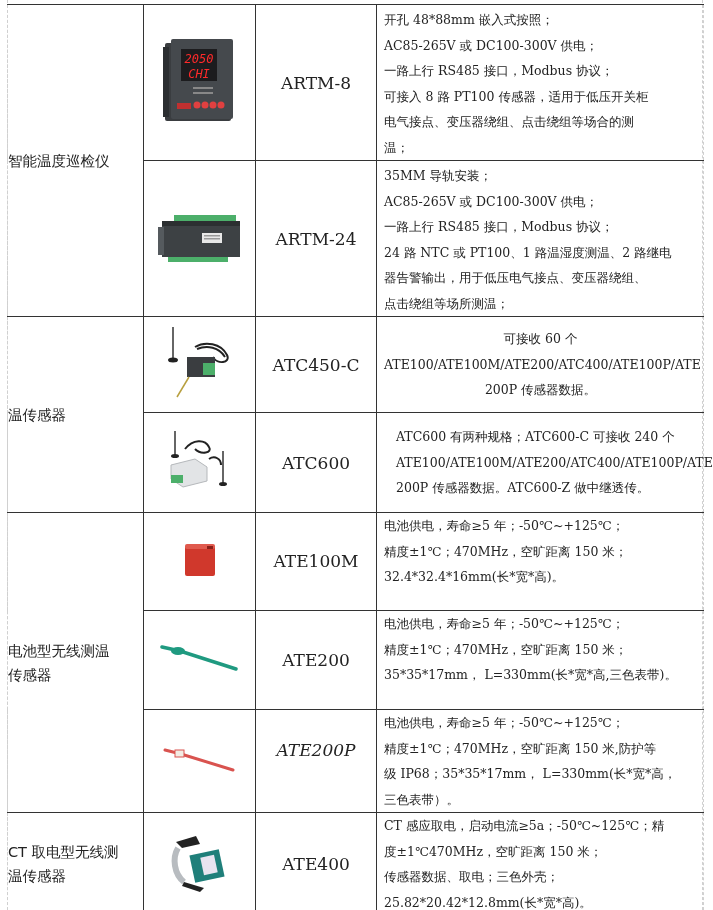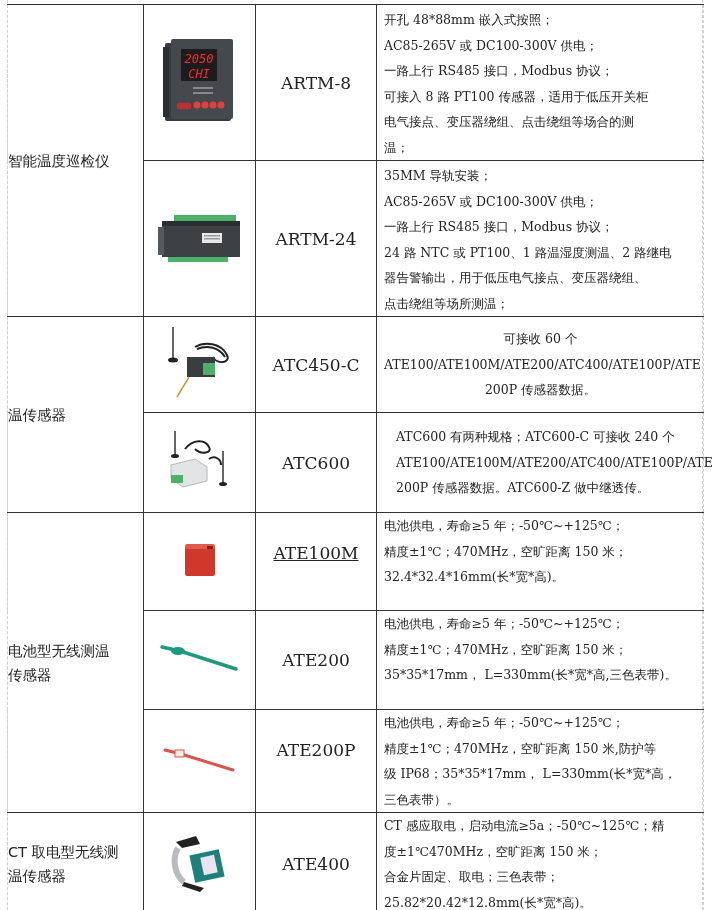--- a/index.html
+++ b/index.html
@@ -155,21 +155,21 @@
     </td>
     <td class="img">
       <span class="pic" style="width:34px;height:36px;">
         <svg width="34" height="36" viewBox="0 0 34 36">
           <rect x="2" y="4" width="30" height="30" rx="2" fill="#d0382c"></rect>
           <rect x="2" y="2" width="30" height="5" rx="2" fill="#e05a4e"></rect>
           <rect x="24" y="4" width="6" height="3" fill="#8a1f18"></rect>
         </svg>
       </span>
     </td>
-    <td class="model" style="vertical-align:top;padding-top:30px;text-decoration:underline;">
+    <td class="model" style="vertical-align:top;padding-top:38px;">
       <span>ATE100M</span>
     </td>
     <td class="desc">
       <span class="line">电池供电，寿命≥5 年；-50℃~+125℃；</span>
       <span class="line">精度±1℃；470MHz，空旷距离 150 米；</span>
       <span class="line">32.4*32.4*16mm(长*宽*高)。</span>
     </td>
   </tr>
   <tr style="height:99px">
     <td class="img">
@@ -191,21 +191,21 @@
   </tr>
   <tr style="height:96px">
     <td class="img">
       <span class="pic" style="width:74px;height:26px;">
         <svg width="74" height="26" viewBox="0 0 74 26">
           <path d="M2 4 L18 8 L70 24" stroke="#d9534f" stroke-width="3" fill="none" stroke-linecap="round"></path>
           <rect x="12" y="4" width="9" height="7" fill="#f2ece4" stroke="#d9534f"></rect>
         </svg>
       </span>
     </td>
-    <td class="model" style="vertical-align:top;padding-top:30px;">
+    <td class="model" style="vertical-align:top;padding-top:30px;font-style:italic;">
       <span>ATE200P</span>
     </td>
     <td class="desc">
       <span class="line">电池供电，寿命≥5 年；-50℃~+125℃；</span>
       <span class="line">精度±1℃；470MHz，空旷距离 150 米,防护等</span>
       <span class="line">级 IP68；35*35*17mm，   L=330mm(长*宽*高，</span>
       <span class="line">三色表带）。</span>
     </td>
   </tr>
 
@@ -224,19 +224,19 @@
           <rect x="32" y="26" width="14" height="18" fill="#e8e4f0" transform="rotate(-12 39 35)"></rect>
         </svg>
       </span>
     </td>
     <td class="model">
       <span>ATE400</span>
     </td>
     <td class="desc">
       <span class="line">CT 感应取电，启动电流≥5a；-50℃~125℃；精</span>
       <span class="line">度±1℃470MHz，空旷距离 150 米；</span>
-      <span class="line">合金片固定、取电；三色表带；</span>
+      <span class="line">传感器数据、取电；三色外壳；</span>
       <span class="line">25.82*20.42*12.8mm(长*宽*高)。</span>
     </td>
   </tr>
 
 </tbody>
   </table>
 
 </body></html>

